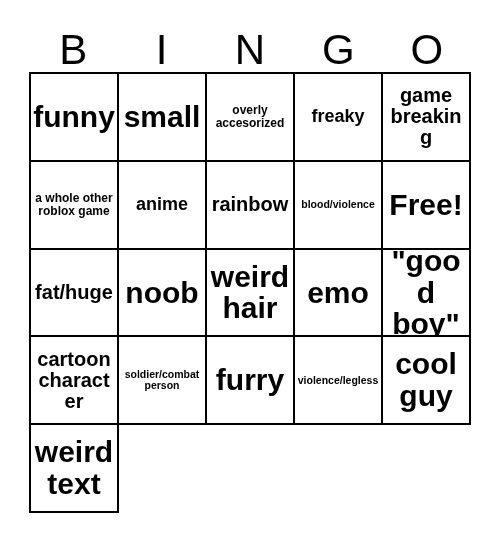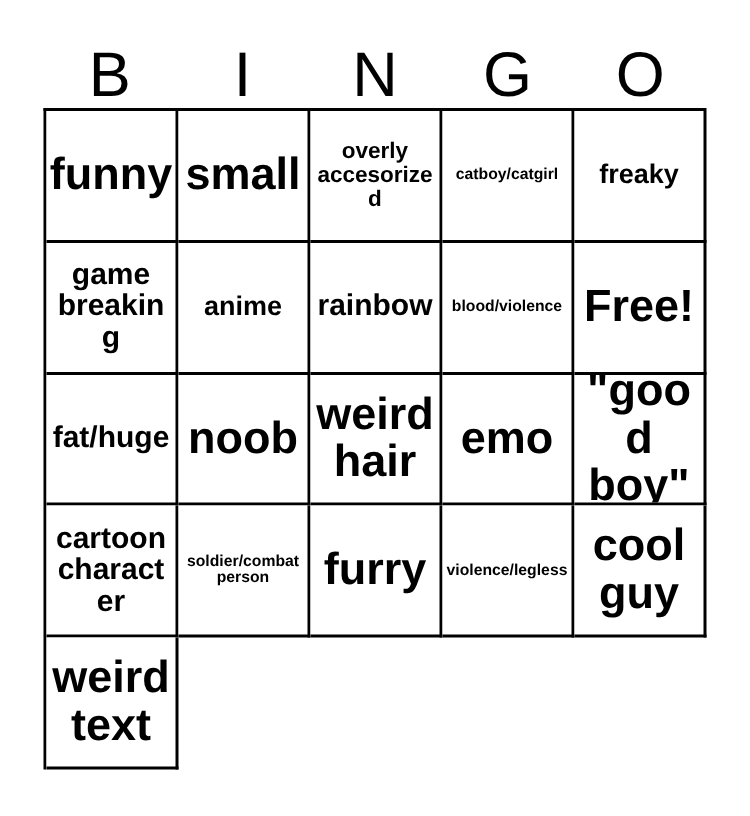--- a/index.html
+++ b/index.html
@@ -80,21 +80,21 @@
     line-height: 1.06;
     word-wrap: break-word;
     hyphens: none;
   }
 
   
   .fs-xl  { font-size: 30px; }
   .fs-lg  { font-size: 18px; }
   .fs-md  { font-size: 20px; }
   .fs-sm  { font-size: 20px; }
-  .fs-xs  { font-size: 15px; }
+  .fs-xs  { font-size: 12px; }
   .fs-xxs { font-size: 10.5px; }
 </style>
 </head>
 <body>
 
 <div id="bingo-card">
 
   <div id="header-row">
     <div class="header-letter">B</div>
     <div class="header-letter">I</div>
@@ -108,28 +108,28 @@
     <div class="cell">
         <span class="cell-text fs-xl">funny</span>
       </div>
     <div class="cell">
         <span class="cell-text fs-xl">small</span>
       </div>
     <div class="cell">
         <span class="cell-text fs-xs">overly accesorized</span>
       </div>
     <div class="cell">
-        <span class="cell-text fs-xxs">catboy/catgirl</span>
-      </div>
-    <div class="cell">
         <span class="cell-text fs-lg">freaky</span>
       </div>
 
     <div class="cell">
         <span class="cell-text fs-sm">game breaking</span>
+      </div>
+    <div class="cell">
+        <span class="cell-text fs-xs">a whole other roblox game</span>
       </div>
     <div class="cell">
         <span class="cell-text fs-lg">anime</span>
       </div>
     <div class="cell">
         <span class="cell-text fs-md">rainbow</span>
       </div>
 
     <div class="cell">
         <span class="cell-text fs-xxs">blood/violence</span>

